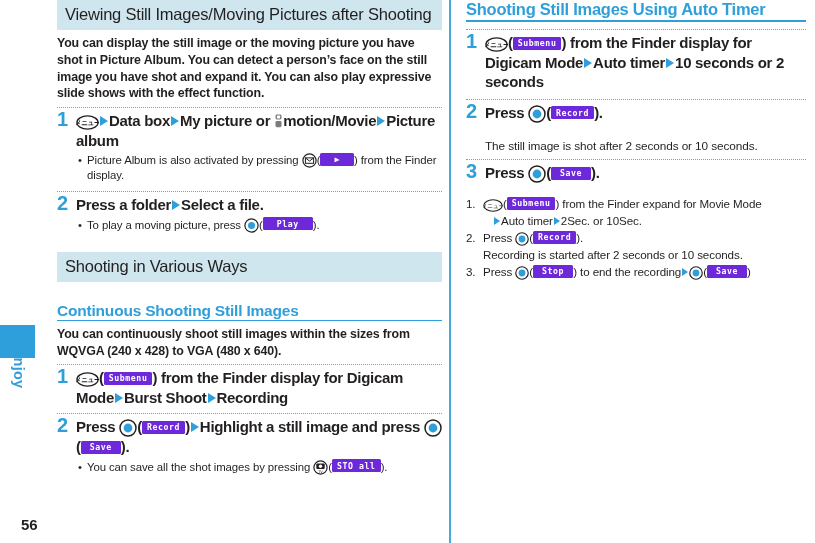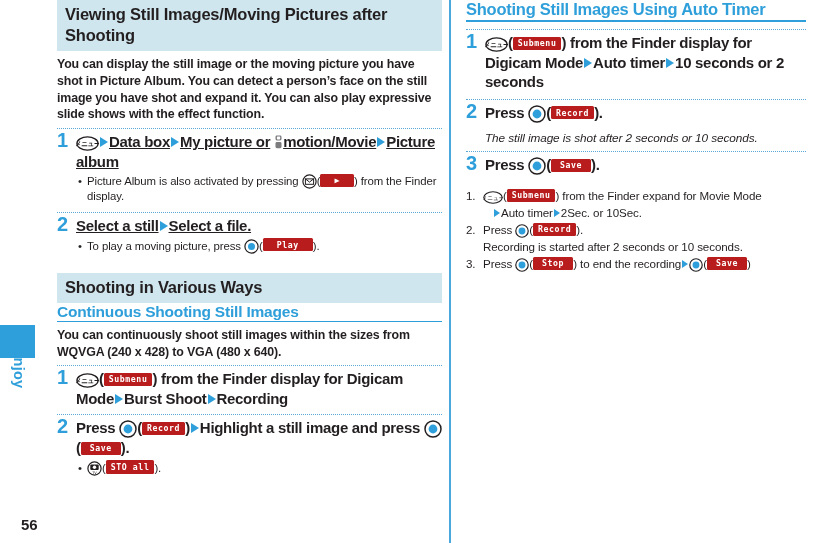--- a/index.html
+++ b/index.html
@@ -53,21 +53,21 @@
     position: absolute;
     left: 449px; top: 0;
     width: 1.6px; height: 543px;
     background: #4aa8de;
   }
 
   
   .band-heading {
     background: #cfe6ee;
     color: #231f20;
-    font-weight: bold;
+    font-weight: normal;
     font-size: 16.5px;
     line-height: 1.28;
     padding: 4px 8px 5px 8px;
     letter-spacing: -0.2px;
   }
   .blue-heading {
     color: #2e9fda;
     font-weight: bold;
     font-size: 16.5px;
     border-bottom: 2.2px solid #2e9fda;
@@ -117,21 +117,21 @@
     letter-spacing: -0.3px;
   }
   .step .num {
     position: absolute;
     left: 0; top: -2px;
     color: #2e9fda;
     font-weight: bold;
     font-size: 20px;
     line-height: 1;
   }
-  .step-text { display: inline; text-decoration: underline; }
+  .step-text { display: inline; }
 
   
   .bullet {
     position: relative;
     margin: 3px 0 0 30px;
     font-size: 11.4px;
     line-height: 1.32;
     letter-spacing: -0.1px;
   }
   .bullet .dot {
@@ -158,21 +158,21 @@
     display: inline-block;
     vertical-align: -4px;
     margin: 0 0px;
   }
   .keyicon svg { display: block; }
 
   
   .skey {
     display: inline-block;
     vertical-align: 1px;
-    background: #b91c1c;
+    background: #6d28d9;
     color: #ffffff;
     font-family: "DejaVu Sans Mono", monospace;
     font-size: 8.2px;
     font-weight: bold;
     letter-spacing: 0.6px;
     line-height: 1;
     padding: 2.5px 5px 2.5px 5px;
     border-radius: 1.5px;
     position: relative;
     top: -1px;
@@ -243,35 +243,35 @@
           <path d="M3.4 4.9 L7.5 8.1 L11.6 4.9" fill="none" stroke="#231f20" stroke-width="1"></path>
         </svg>
       </span>(<span class="skey play">▶</span>)
       <span>from the Finder display.</span>
     </div>
 
     <div class="dotrule" style="margin-top:8px;"></div>
 
     <div class="step" style="margin-top:2px;">
       <span class="num">2</span>
-      <span class="step-text">Select a still</span><span class="tri"></span><span class="step-text">Select a file.</span>
+      <span class="step-text">Press a folder</span><span class="tri"></span><span class="step-text">Select a file.</span>
     </div>
 
     <div class="bullet">
       <span class="dot">•</span><span>To play a moving picture, press</span>
       <span class="keyicon" style="vertical-align:-4px;">
         <svg width="15" height="15" viewBox="0 0 15 15">
           <circle cx="7.5" cy="7.5" r="6.6" fill="#fff" stroke="#231f20" stroke-width="1.2"></circle>
           <circle cx="7.5" cy="7.5" r="3.5" fill="#2e9fda"></circle>
         </svg>
       </span>(<span class="skey play">Play</span><span>).</span>
     </div>
 
     <div class="band-heading" style="margin-top:19px;padding-left:8px;">Shooting in Various Ways</div>
-    <div class="blue-subheading" style="margin-top:0;">Continuous Shooting Still Images</div>
+    <div class="blue-subheading" style="margin-top:20px;">Continuous Shooting Still Images</div>
 
     <p class="body-bold">You can continuously shoot still images within the sizes from WQVGA (240 x 428) to VGA (480 x 640).</p>
 
     <div class="dotrule"></div>
 
     <div class="step" style="margin-top:2px;">
       <span class="num">1</span>
       <span class="keyicon">
         <svg width="23" height="15" viewBox="0 0 23 15">
           <ellipse cx="11.5" cy="7.5" rx="10.6" ry="6.6" fill="#fff" stroke="#231f20" stroke-width="1.3"></ellipse>
@@ -293,21 +293,21 @@
       </span>(<span class="skey">Record</span>)<span class="tri"></span><span>Highlight a still image and press</span>
       <span class="keyicon" style="vertical-align:-5px;">
         <svg width="18" height="18" viewBox="0 0 18 18">
           <circle cx="9" cy="9" r="8" fill="#fff" stroke="#231f20" stroke-width="1.5"></circle>
           <circle cx="9" cy="9" r="4.4" fill="#2e9fda"></circle>
         </svg>
       </span>(<span class="skey wide">Save</span><span>).</span>
     </div>
 
     <div class="bullet">
-      <span class="dot">•</span>
+      <span class="dot">•</span><span>You can save all the shot images by pressing</span>
       <span class="keyicon" style="vertical-align:-4px;">
         <svg width="15" height="15" viewBox="0 0 15 15">
           <circle cx="7.5" cy="7.5" r="6.6" fill="#fff" stroke="#231f20" stroke-width="1.2"></circle>
           <rect x="3.3" y="3.6" width="8.4" height="5.3" rx="1" fill="#231f20"></rect>
           <circle cx="7.5" cy="6.3" r="1.7" fill="#fff"></circle>
           <text x="7.5" y="13" font-size="3.6" font-family="'DejaVu Sans',sans-serif" text-anchor="middle" fill="#231f20">TV</text>
         </svg>
       </span>(<span class="skey">STO all</span><span>).</span>
     </div>
 
@@ -334,21 +334,21 @@
     <div class="step" style="margin-top:2px;">
       <span class="num">2</span>
       <span>Press</span>
       <span class="keyicon" style="vertical-align:-5px;">
         <svg width="18" height="18" viewBox="0 0 18 18">
           <circle cx="9" cy="9" r="8" fill="#fff" stroke="#231f20" stroke-width="1.5"></circle>
           <circle cx="9" cy="9" r="4.4" fill="#2e9fda"></circle>
         </svg>
       </span>(<span class="skey">Record</span><span>).</span>
     </div>
-    <p class="body-plain" style="margin-left:19px;margin-top:8px;font-style:italic;">The still image is shot after 2 seconds or 10 seconds.</p>
+    <p class="body-plain" style="margin-left:19px;margin-top:16px;">The still image is shot after 2 seconds or 10 seconds.</p>
 
     <div class="dotrule right" style="margin-top:5px;"></div>
 
     <div class="step" style="margin-top:2px;">
       <span class="num">3</span>
       <span>Press</span>
       <span class="keyicon" style="vertical-align:-5px;">
         <svg width="18" height="18" viewBox="0 0 18 18">
           <circle cx="9" cy="9" r="8" fill="#fff" stroke="#231f20" stroke-width="1.5"></circle>
           <circle cx="9" cy="9" r="4.4" fill="#2e9fda"></circle>

